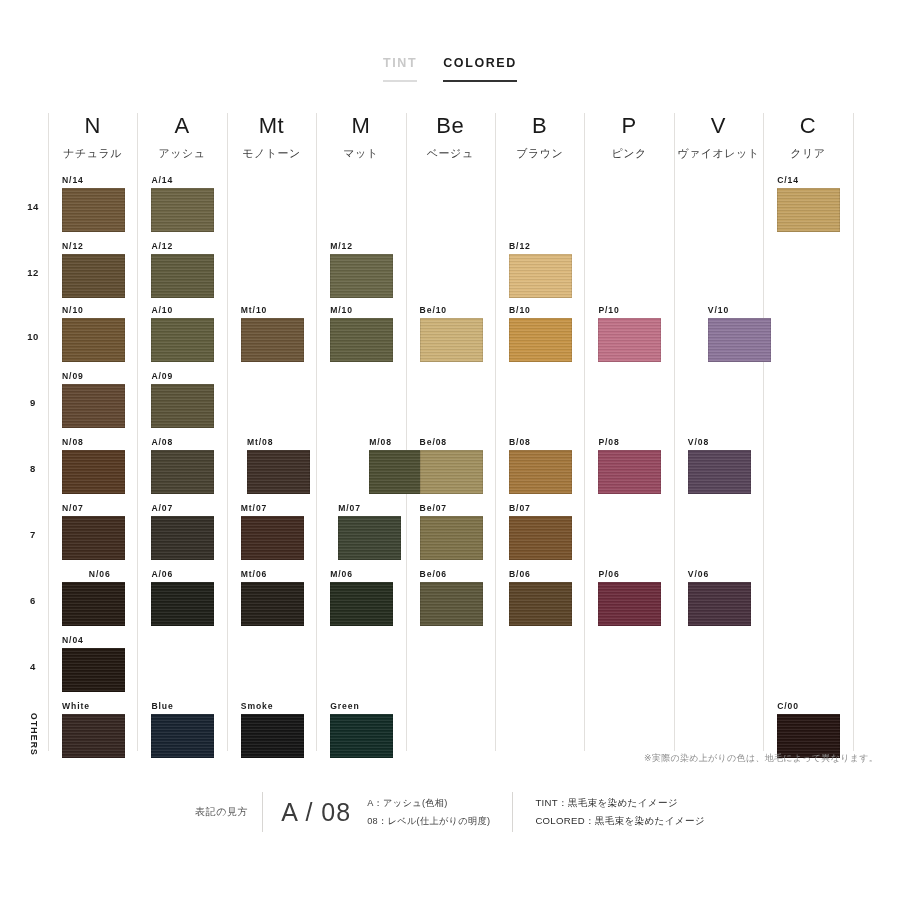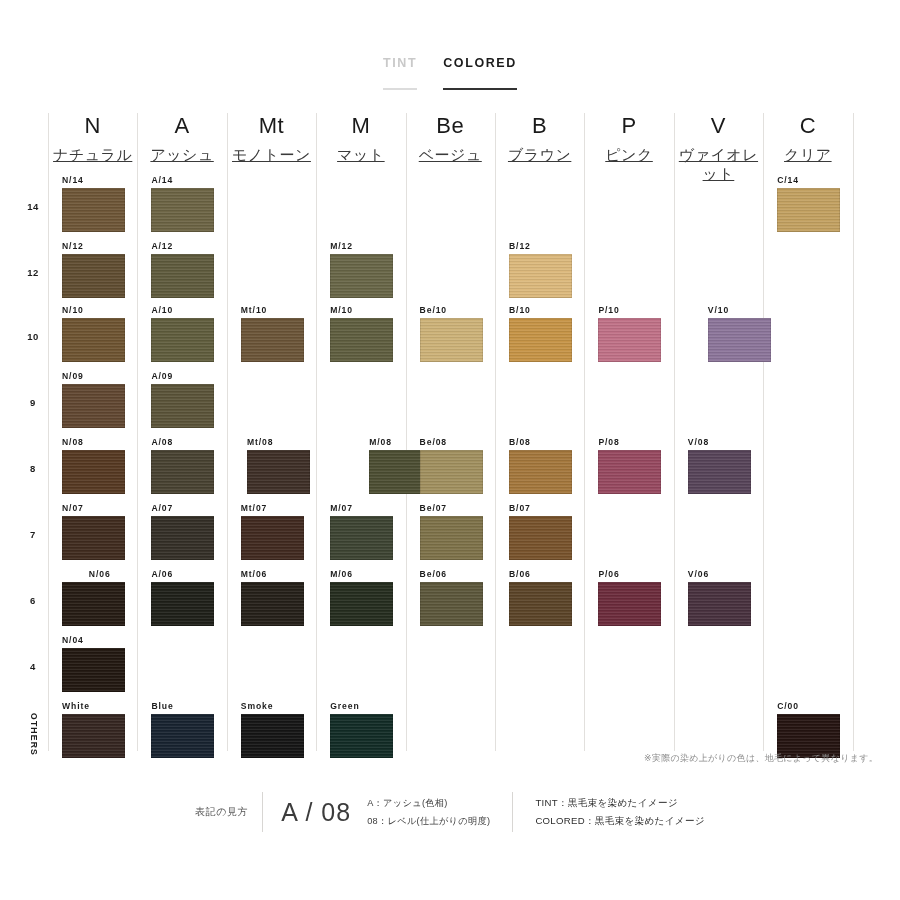--- a/index.html
+++ b/index.html
@@ -24,21 +24,21 @@
     width: 900px;
     display: flex;
     justify-content: center;
     align-items: flex-end;
     gap: 26px;
   }
   .tab {
     font-size: 12.5px;
     font-weight: bold;
     letter-spacing: 1.6px;
-    padding-bottom: 18px;
+    padding-bottom: 10px;
     cursor: pointer;
   }
   .tab.inactive {
     color: #c9c9c9;
     border-bottom: 2px solid #dcdcdc;
   }
   .tab.active {
     color: #1c1c1c;
     border-bottom: 2px solid #333333;
   }
@@ -80,25 +80,24 @@
     box-sizing: border-box;
   }
   .head-code {
     font-size: 22px;
     font-weight: 400;
     letter-spacing: 0.5px;
     line-height: 26px;
     color: #1a1a1a;
   }
   .head-jp {
-    font-size: 15px;
+    font-size: 11px;
     letter-spacing: 0.5px;
     margin-top: 7px;
     color: #3a3a3a;
-    text-decoration: underline;
   }
 
   
   .grid {
     position: absolute;
     left: 0;
     top: 62px;
     width: 805px;
     height: 576px;
   }
@@ -410,21 +409,21 @@
         <div class="swatch" style="background-color: rgb(63, 43, 30);"></div>
       </div>
       <div class="cell" style="left: 89.4px; top: 328px;">
         <div class="cell-label">A/07</div>
         <div class="swatch" style="background-color: rgb(51, 46, 38);"></div>
       </div>
       <div class="cell" style="left: 178.8px; top: 328px;">
         <div class="cell-label">Mt/07</div>
         <div class="swatch" style="background-color: rgb(64, 41, 31);"></div>
       </div>
-      <div class="cell" style="left: 268.2px; top: 328px;">
+      <div class="cell" style="left: 268.2px; top: 328px; padding-left: 8px;">
         <div class="cell-label">M/07</div>
         <div class="swatch" style="background-color: rgb(60, 67, 49);"></div>
       </div>
       <div class="cell" style="left: 357.6px; top: 328px;">
         <div class="cell-label">Be/07</div>
         <div class="swatch" style="background-color: rgb(125, 113, 72);"></div>
       </div>
       <div class="cell" style="left: 447px; top: 328px;">
         <div class="cell-label">B/07</div>
         <div class="swatch" style="background-color: rgb(119, 82, 43);"></div>

